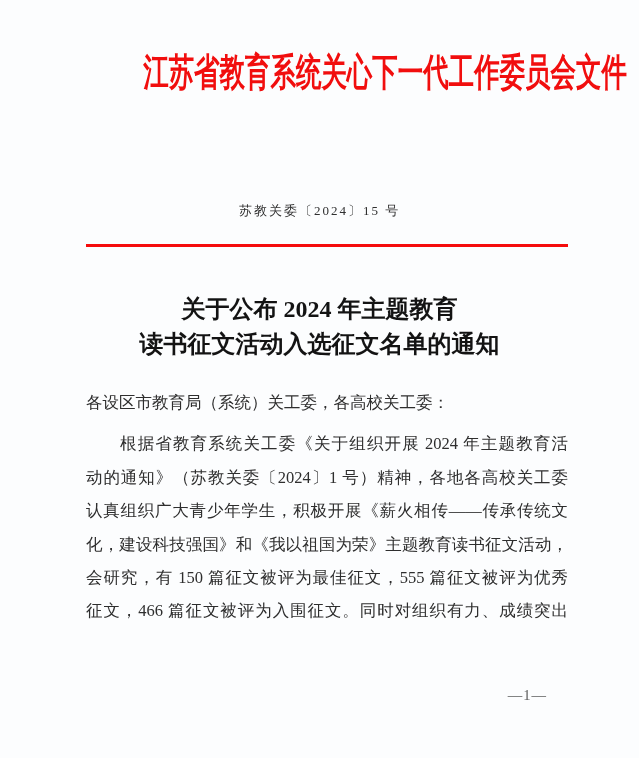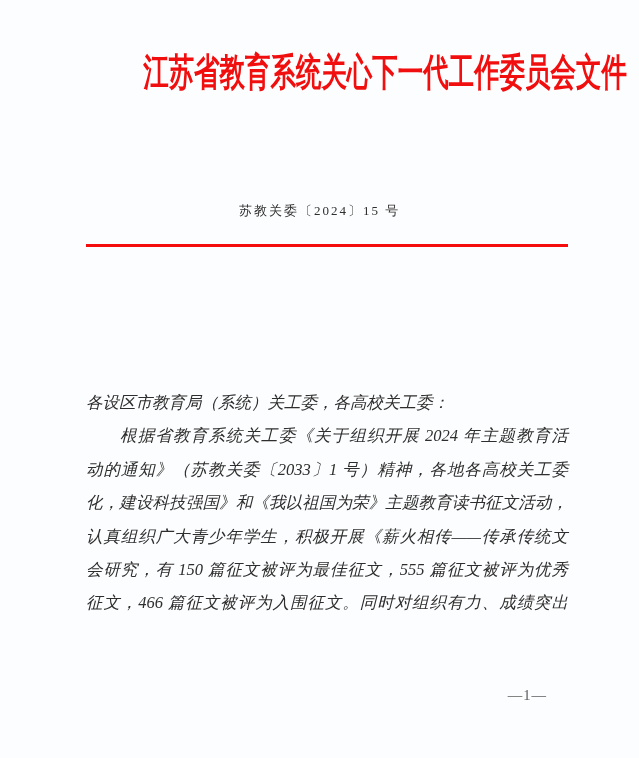--- a/index.html
+++ b/index.html
@@ -69,24 +69,24 @@
     top: 386px;
     left: 86px;
     width: 482px;
     font-size: 16.5px;
     line-height: 33.4px;
     color: #2e2e2e;
   }
   .line {
     text-align: justify;
     text-align-last: justify;
-    font-style: italic;
   }
   .line.start {
     text-indent: 34px;
+    margin-top: 8px;
   }
   .line.end,
   .salutation {
     text-align: left;
     text-align-last: left;
   }
   .page-number {
     position: absolute;
     top: 687px;
     right: 92px;
@@ -102,26 +102,30 @@
 <div class="page">
 
   <div class="letterhead">
     <span class="stretch">江苏省教育系统关心下一代工作委员会文件</span>
   </div>
 
   <div class="doc-number">苏教关委〔2024〕15 号</div>
 
   <div class="red-divider"></div>
 
+  <div class="title">
+    <div>关于公布 2024 年主题教育</div>
+    <div>读书征文活动入选征文名单的通知</div>
+  </div>
 
   <div class="body-block">
     <div class="line salutation">各设区市教育局（系统）关工委，各高校关工委：</div>
     <div class="line start">根据省教育系统关工委《关于组织开展 2024 年主题教育活</div>
-    <div class="line">动的通知》（苏教关委〔2033〕1 号）精神，各地各高校关工委</div>
+    <div class="line">动的通知》（苏教关委〔2024〕1 号）精神，各地各高校关工委</div>
+    <div class="line">认真组织广大青少年学生，积极开展《薪火相传——传承传统文</div>
     <div class="line">化，建设科技强国》和《我以祖国为荣》主题教育读书征文活动，</div>
-    <div class="line">认真组织广大青少年学生，积极开展《薪火相传——传承传统文</div>
     <div class="line">会研究，有 150 篇征文被评为最佳征文，555 篇征文被评为优秀</div>
     <div class="line">征文，466 篇征文被评为入围征文。同时对组织有力、成绩突出</div>
   </div>
 
   <div class="page-number">—1—</div>
 
 </div>
 
 </body></html>

